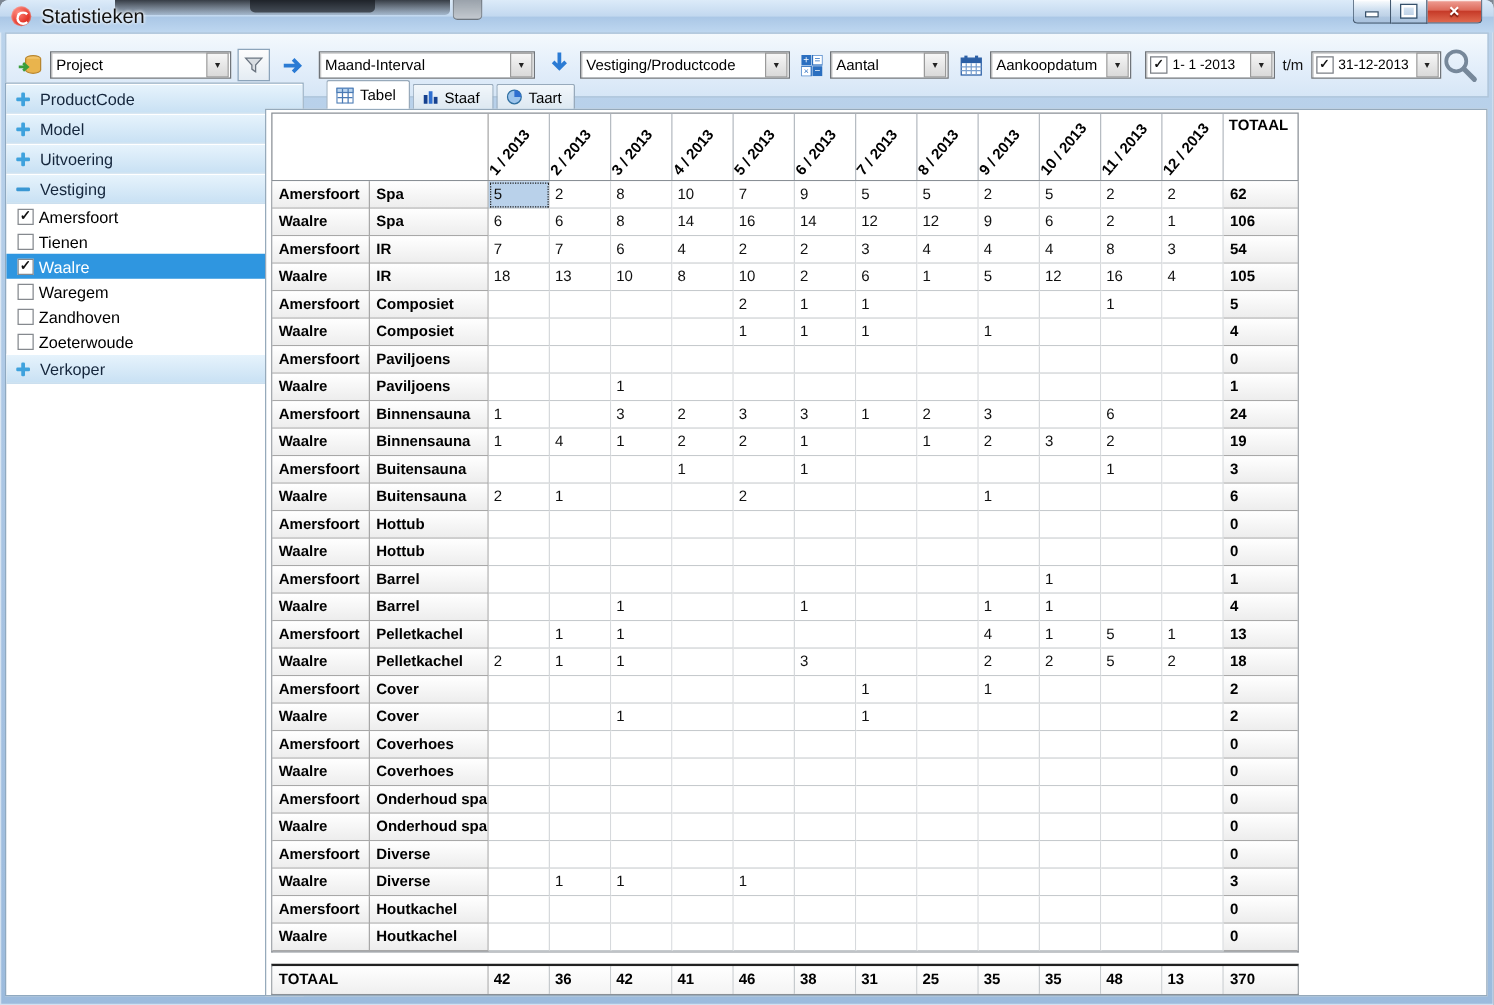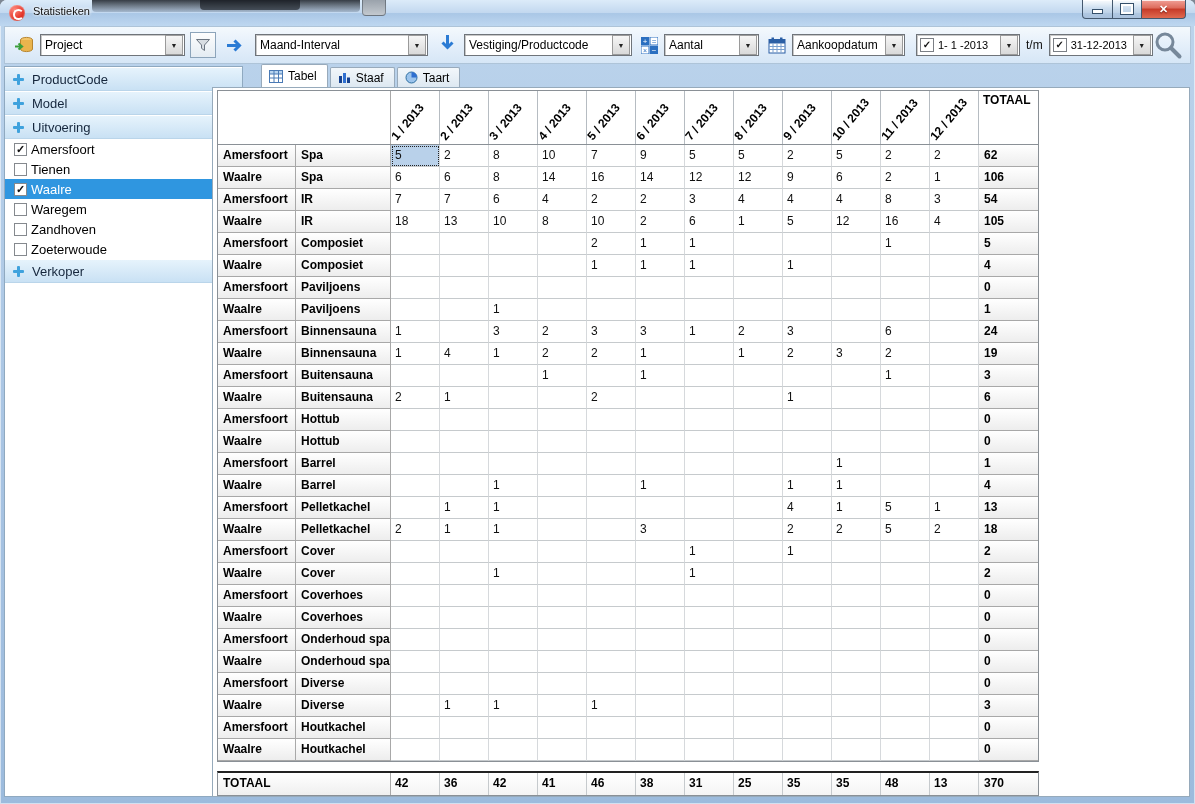--- a/index.html
+++ b/index.html
@@ -13,34 +13,34 @@
             border-radius:7px 7px 0 0;overflow:hidden;}
   .blob{position:absolute;top:0;border-radius:0 0 4px 4px;}
   .blob1{left:92px;width:268px;height:12px;background:linear-gradient(rgba(25,30,38,.85),rgba(70,85,105,.25));}
   .blob2{left:200px;width:100px;height:10px;background:rgba(15,18,24,.6);}
   .blob3{left:362px;width:22px;height:15px;background:linear-gradient(#9aa2ab,#c3c9cf);border:1px solid rgba(60,70,80,.5);border-top:none;}
   .app-icon{position:absolute;left:9px;top:5px;width:16px;height:16px;border-radius:50%;
             background:radial-gradient(circle at 35% 30%, #ff8a7e, #e33327 60%, #a81408);
             box-shadow:inset 0 0 2px rgba(255,255,255,.8);}
   .app-icon::after{content:"";position:absolute;left:4px;top:4px;width:7px;height:7px;border:2px solid #fff;
             border-right-color:transparent;border-radius:50%;}
-  .title-text{position:absolute;left:33px;top:5px;font-size:11px;color:#111;text-shadow:0 0 3px #fff,0 0 3px #fff;}
+  .title-text{position:absolute;left:33px;top:5px;font-size:16px;color:#111;text-shadow:0 0 3px #fff,0 0 3px #fff;}
   .win-btns{position:absolute;right:9px;top:0;display:flex;}
   .win-btn{height:18px;border:1px solid #44586e;border-top:none;display:flex;align-items:center;justify-content:center;
            background:linear-gradient(rgba(255,255,255,.85),rgba(205,220,235,.5) 45%,rgba(160,180,205,.45));
            box-shadow:inset 0 1px 0 rgba(255,255,255,.8);}
   .btn-min{width:29px;border-radius:0 0 0 4px;}
   .btn-max{width:28px;border-left:none;}
   .btn-close{width:43px;border-left:none;border-radius:0 0 4px 0;
            background:linear-gradient(#f0a198,#dd6a5a 45%,#c63a28 50%,#e06a50);}
   .g-min{width:9px;height:3px;background:#fff;border:1px solid #35506b;margin-top:5px;}
   .g-max{width:8px;height:6px;border:2px solid #fff;outline:1px solid #35506b;background:transparent;}
   .g-close{color:#fff;font-size:11px;font-weight:bold;text-shadow:0 1px 1px #7a1508;}
   
-  .toolbar{position:absolute;left:4px;right:4px;top:26px;height:38px;
+  .toolbar{position:absolute;left:4px;right:4px;top:26px;height:52px;
            background:linear-gradient(#f4f9fd,#e3eefa 55%,#d6e6f6);
            border:1px solid #aec4d8;display:flex;align-items:center;padding:0 8px;box-sizing:border-box;}
   .tb-icon{flex:none;display:flex;align-items:center;justify-content:center;}
   .combo{flex:none;height:22px;background:#fff;border:1px solid #6f747a;box-shadow:inset 1px 1px 0 #c8c8c8;
          display:flex;align-items:center;font-size:12px;color:#000;box-sizing:border-box;}
   .combo .val{flex:1;padding-left:4px;white-space:nowrap;overflow:hidden;}
   .combo-btn{flex:none;width:16px;height:18px;margin:1px;background:linear-gradient(#f6f6f6,#d9d9d9);
          border:1px solid #9a9a9a;display:flex;align-items:center;justify-content:center;font-size:7px;color:#222;}
   .cbx{flex:none;width:12px;height:12px;border:1px solid #7b7f85;background:#fff;margin-left:3px;
        font-size:10px;line-height:11px;text-align:center;color:#111;font-weight:bold;}
@@ -220,20 +220,28 @@
         </div>
         <div class="tree-header">
           <span style="width: 13px; height: 13px; display: flex;">
             <svg width="13" height="13" viewBox="0 0 13 13">
               <rect x="1" y="5" width="11" height="3" rx="1" fill="#3fa2dd"></rect>
               <rect x="5" y="1" width="3" height="11" rx="1" fill="#3fa2dd"></rect>
             </svg>
           </span>
           <span>Uitvoering</span>
         </div>
+        <div class="tree-header">
+          <span style="width: 13px; height: 13px; display: flex;">
+            <svg width="13" height="13" viewBox="0 0 13 13">
+              <rect x="1" y="5" width="11" height="3" rx="1" fill="#3a97d3"></rect>
+            </svg>
+          </span>
+          <span>Vestiging</span>
+        </div>
         <div class="tree-item">
           <span class="cb">✓</span>
           <span>Amersfoort</span>
         </div>
         <div class="tree-item">
           <span class="cb"></span>
           <span>Tienen</span>
         </div>
         <div class="tree-item selected">
           <span class="cb">✓</span>

